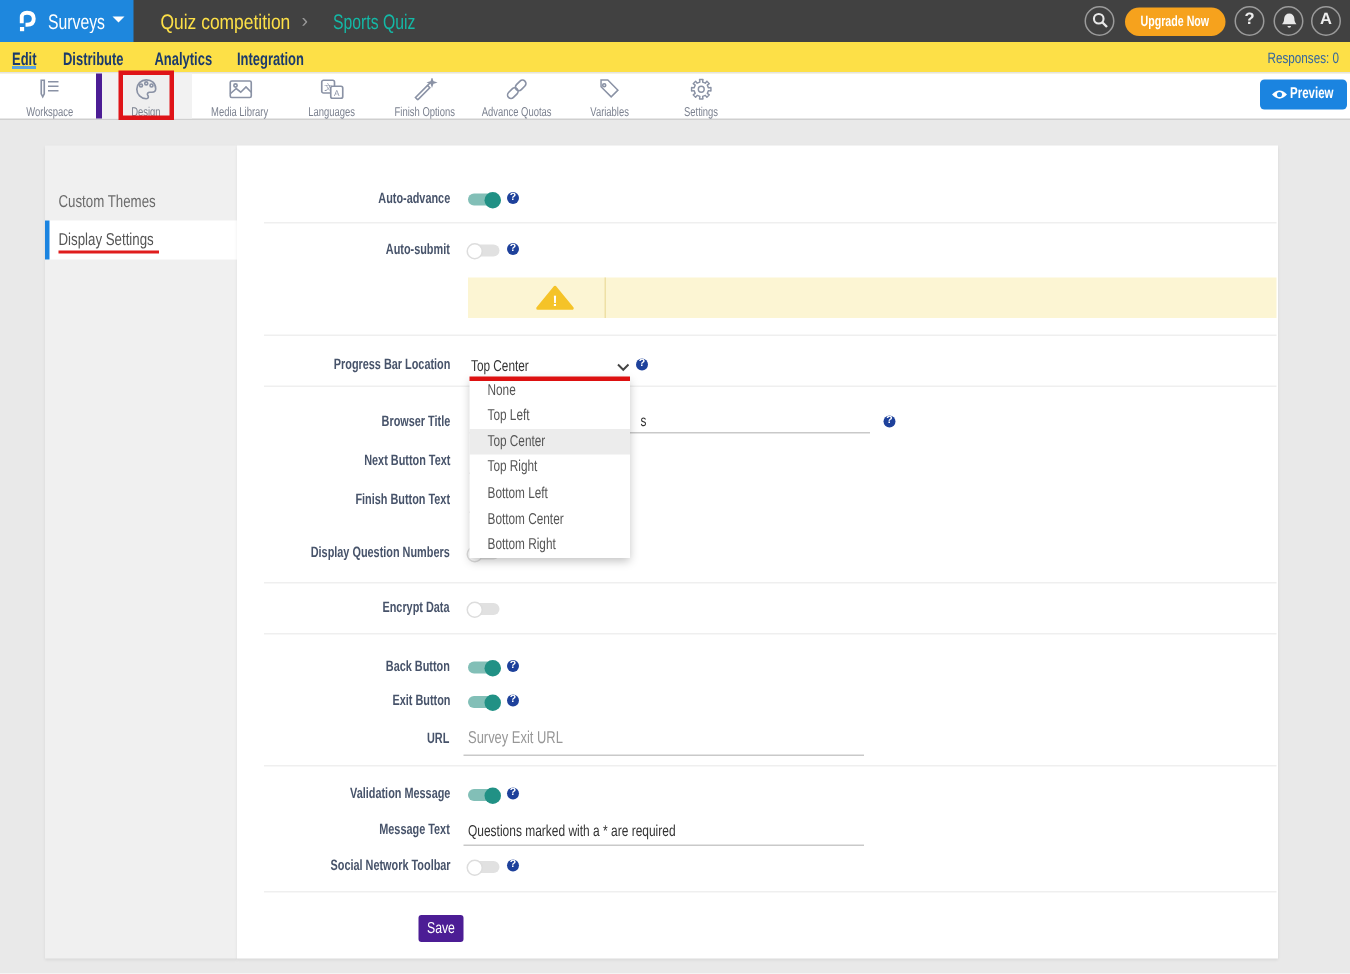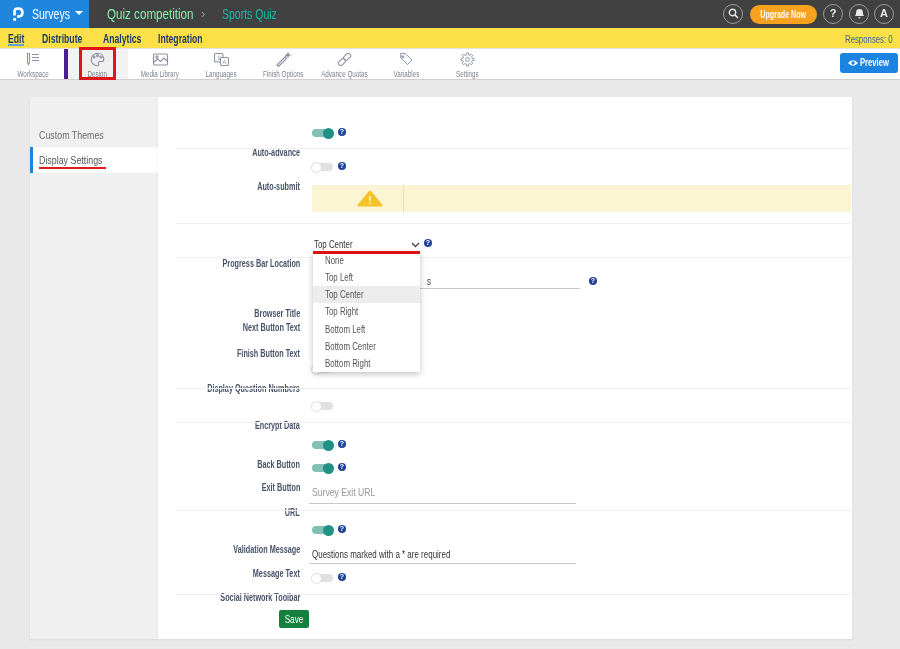--- a/index.html
+++ b/index.html
@@ -9,21 +9,21 @@
 .sxl { display:inline-block; transform-origin:left center; white-space:nowrap; }
 .sxr { display:inline-block; transform-origin:right center; white-space:nowrap; }
 .sxc { display:inline-block; transform-origin:center center; white-space:nowrap; }
 
 
 #topbar { position:absolute; left:0; top:0; width:900px; height:28px; background:#414141; }
 #logoarea { position:absolute; left:0; top:0; width:89px; height:28px; background:#1e87dd; }
 #logoarea svg { position:absolute; left:10px; top:6px; }
 #surveys { position:absolute; left:32px; top:6px; color:#fff; font-size:14px; }
 #survcaret { position:absolute; left:75px; top:11px; width:0; height:0; border-left:4.5px solid transparent; border-right:4.5px solid transparent; border-top:4.5px solid #fff; }
-#crumb1 { position:absolute; left:107px; top:6px; color:#86efac; font-size:14px; }
+#crumb1 { position:absolute; left:107px; top:6px; color:#fde047; font-size:14px; }
 #crumbarrow { position:absolute; left:201px; top:6px; color:#999; font-size:13px; }
 #crumb2 { position:absolute; left:222px; top:6px; color:#14b8a6; font-size:14px; }
 .topcirc { position:absolute; top:3.5px; width:20px; height:20px; border:1.4px solid #9b9b9b; border-radius:50%; color:#ededed; text-align:center; font-size:11px; line-height:17px; font-weight:bold; }
 #upgr { position:absolute; left:750px; top:4.5px; width:67px; height:19px; background:#f6a21d; border-radius:10px; color:#fff; font-size:10px; font-weight:bold; text-align:center; line-height:19px; }
 
 
 #navrow { position:absolute; left:0; top:28px; width:900px; height:21px; background:#fde047; border-bottom:1px solid #e3e3e3; }
 .navitem { position:absolute; top:4px; color:#1b3a6b; font-size:12px; font-weight:bold; }
 #respcount { position:absolute; left:845px; top:6px; color:#33659f; font-size:10px; }
 #editline { position:absolute; left:8px; top:16px; width:16px; height:2px; background:#5aa2dd; }
@@ -43,41 +43,41 @@
 
 
 #sidebar { position:absolute; left:30px; top:97px; width:128px; height:542px; background:#f0f0f0; box-shadow:0 1px 2px rgba(0,0,0,.08); }
 .sitem { position:absolute; left:0; width:128px; height:26px; font-size:11.5px; color:#6b6b6b; line-height:26px; padding-left:9px; }
 #sactive { top:50px; background:#fff; border-left:3px solid #1b84e0; padding-left:6px; color:#555; }
 #redunder1 { position:absolute; left:6px; top:20px; width:67px; height:2px; background:#e01d1d; }
 
 
 #panel { position:absolute; left:158px; top:97px; width:694px; height:542px; background:#fff; box-shadow:0 1px 2px rgba(0,0,0,.08); }
 .divl { position:absolute; left:18px; right:1px; height:1px; background:#efefef; }
-.flabel { position:absolute; color:#47536a; font-size:10px; font-weight:bold; text-align:right; width:160px; left:-18px;margin-top:20px; }
+.flabel { position:absolute; color:#47536a; font-size:10px; font-weight:bold; text-align:right; width:160px; left:-18px; }
 .flabel .sxr { transform:scaleX(.725); }
 .qmark { position:absolute; width:8px; height:8px; background:#1e419b; border-radius:50%; color:#fff; font-size:7px; font-weight:bold; text-align:center; line-height:8.5px; }
 .tog { position:absolute; width:21px; height:8px; border-radius:4px; }
 .tog .knob { position:absolute; width:11px; height:11px; border-radius:50%; top:-1.5px; }
 .tog.on { background:#82bfb7; }
 .tog.on .knob { right:-0.5px; background:#219185; }
 .tog.off { background:#e1e1e1; }
 .tog.off .knob { left:-1px; background:#fff; border:1px solid #ddd; }
 .inpline { position:absolute; height:1px; background:#c9c9c9; }
 #warnbox { position:absolute; left:154px; top:88px; width:539px; height:27px; background:#fcf5d3; }
 #warnsep { position:absolute; left:91px; top:0; width:1px; height:27px; background:#eee0a5; }
 #warntxt { position:absolute; left:121px; top:8px; font-size:10px; font-weight:bold; color:#56564e; }
 #warntxt .sxl { transform:scaleX(.643); }
 #warntri { position:absolute; left:45px; top:5px; }
 #ddmenu { position:absolute; left:155px; top:155px; width:107px; height:120px; background:#fff; box-shadow:0 2px 6px rgba(0,0,0,.25); z-index:10; }
 .ddopt { position:absolute; left:0; width:107px; height:17px; font-size:10.5px; color:#555; padding-left:12px; line-height:17px; }
 .ddopt .sxl { transform:scaleX(.75); }
 #ddsel { background:#ececec; }
 #redunder2 { position:absolute; left:155px; top:154px; width:107px; height:3px; background:#dd1111; z-index:11; }
-#savebtn { position:absolute; left:121px; top:513px; width:30px; height:18px; background:#15803d; border-radius:2px; color:#fff; font-size:10.5px; text-align:center; line-height:18px; }
+#savebtn { position:absolute; left:121px; top:513px; width:30px; height:18px; background:#4c1d95; border-radius:2px; color:#fff; font-size:10.5px; text-align:center; line-height:18px; }
 #savebtn .sxc { transform:scaleX(.78); }
 .val { position:absolute; font-size:10.5px; color:#333; }
 .val .sxl { transform:scaleX(.75); }
 .ph { position:absolute; font-size:11.5px; color:#979797; }
 .ph .sxl { transform:scaleX(.75); }
 </style>
 </head>
 <body>
 
 <div id="topbar">
@@ -233,21 +233,21 @@
   <div class="divl" style="top:126px;"></div>
 
   <div class="flabel" style="top:141px;"><span class="sxr">Progress Bar Location</span></div>
   <div class="val" style="left:156px; top:141px;"><span class="sxl">Top Center</span></div>
   <svg class="abs" style="left:253px; top:145px;" width="9" height="6" viewBox="0 0 9 6">
       <path d="M1 1 L4.5 4.5 L8 1" fill="none" stroke="#444" stroke-width="1.3"></path>
     </svg>
   <div class="qmark" style="left:266px; top:142px;">?</div>
   <div class="divl" style="top:160px;"></div>
 
-  <div class="flabel" style="top:191px;"><span class="sxr">Browser Title</span></div>
+  <div class="flabel" style="top:179px;"><span class="sxr">Browser Title</span></div>
   <div class="val" style="left:269px; top:178px;"><span class="sxl">s</span></div>
   <div class="inpline" style="left:155px; top:191px; width:267px;"></div>
   <div class="qmark" style="left:431px; top:180px;">?</div>
 
   <div class="flabel" style="top:205px;"><span class="sxr">Next Button Text</span></div>
   <div class="inpline" style="left:155px; top:218px; width:100px;"></div>
 
   <div class="flabel" style="top:231px;"><span class="sxr">Finish Button Text</span></div>
   <div class="inpline" style="left:155px; top:244px; width:100px;"></div>
 

